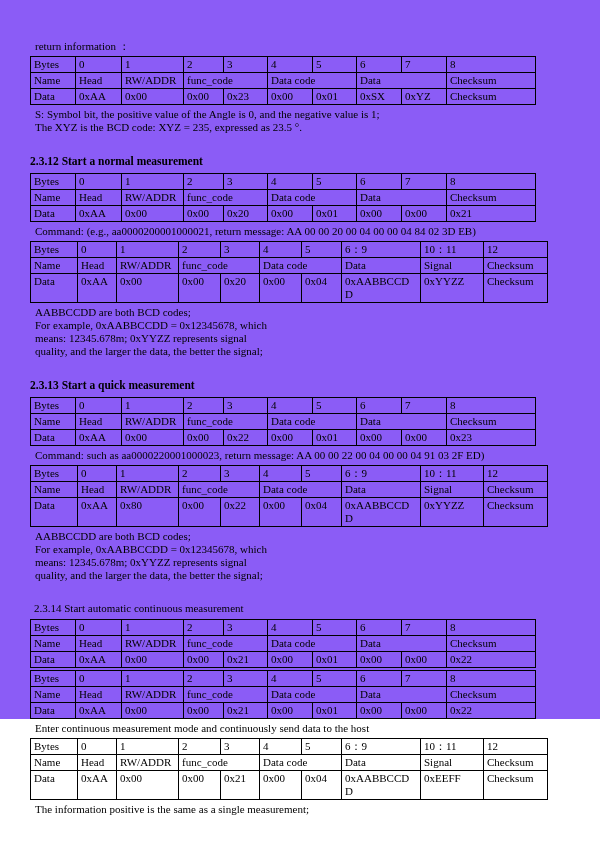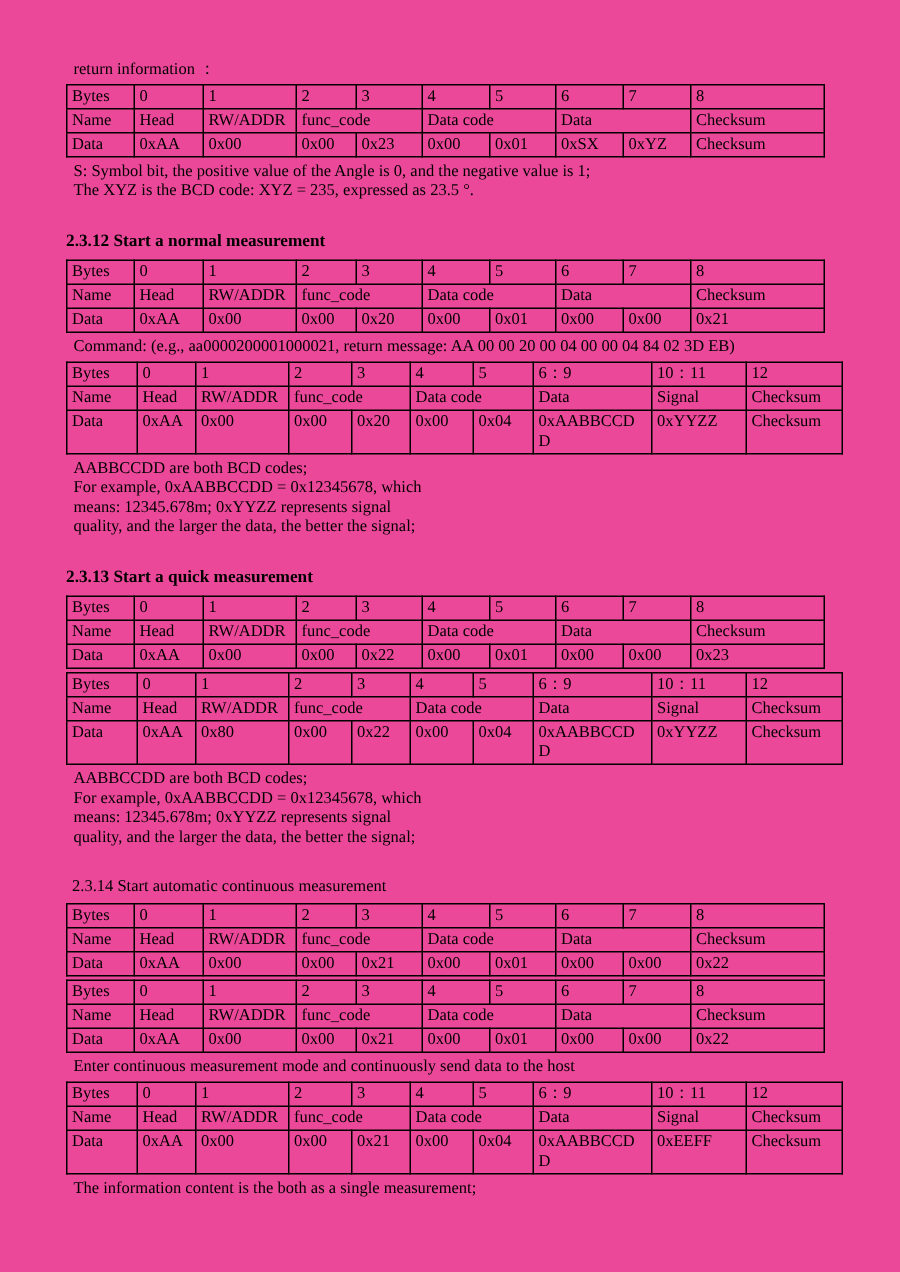--- a/index.html
+++ b/index.html
@@ -6,25 +6,25 @@
     margin: 0;
     padding: 0;
     background: #ffffff;
     width: 600px;
     height: 848px;
     overflow: hidden;
   }
   .page {
     box-sizing: border-box;
     width: 600px;
-    height: 848px;
-    padding: 40px 30px 0 44px;
+    height: 719px;
+    padding: 40px 30px 0 30px;
     font-family: "Liberation Serif", serif;
     color: #000000;
-    background: #ec4899;
+    background: #8b5cf6;
   }
   .line {
     font-size: 11px;
     line-height: 13px;
     margin-left: 5px;
     white-space: nowrap;
   }
   .lead {
     margin-bottom: 3px;
   }
@@ -251,20 +251,21 @@
               <td class="val">0x22</td>
               <td class="val">0x00</td>
               <td class="val">0x01</td>
               <td class="val">0x00</td>
               <td class="val">0x00</td>
               <td class="val">0x23</td>
             </tr>
           </tbody>
         </table>
       </div>
+    <div class="line cmd">Command: such as aa0000220001000023, return message: AA 00 00 22 00 04 00 00 04 91 03 2F ED)</div>
     <div>
         <table class="proto">
           <tbody>
             <tr>
               <td style="width: 40px;">Bytes</td>
               <td style="width: 32px;">0</td>
               <td style="width: 55px;">1</td>
               <td style="width: 35px;">2</td>
               <td style="width: 32px;">3</td>
               <td style="width: 35px;">4</td>
@@ -421,17 +422,17 @@
               <td class="val">0x00</td>
               <td class="val">0x04</td>
               <td class="val">0xAABBCCDD</td>
               <td class="val">0xEEFF</td>
               <td class="val">Checksum</td>
             </tr>
           </tbody>
         </table>
       </div>
     <div class="notes-block">
-      <div class="line">The information content is the both as a single measurement;</div>
+      <div class="line">The information positive is the same as a single measurement;</div>
     </div>
   </section>
 
 </div>
 
 </body></html>

